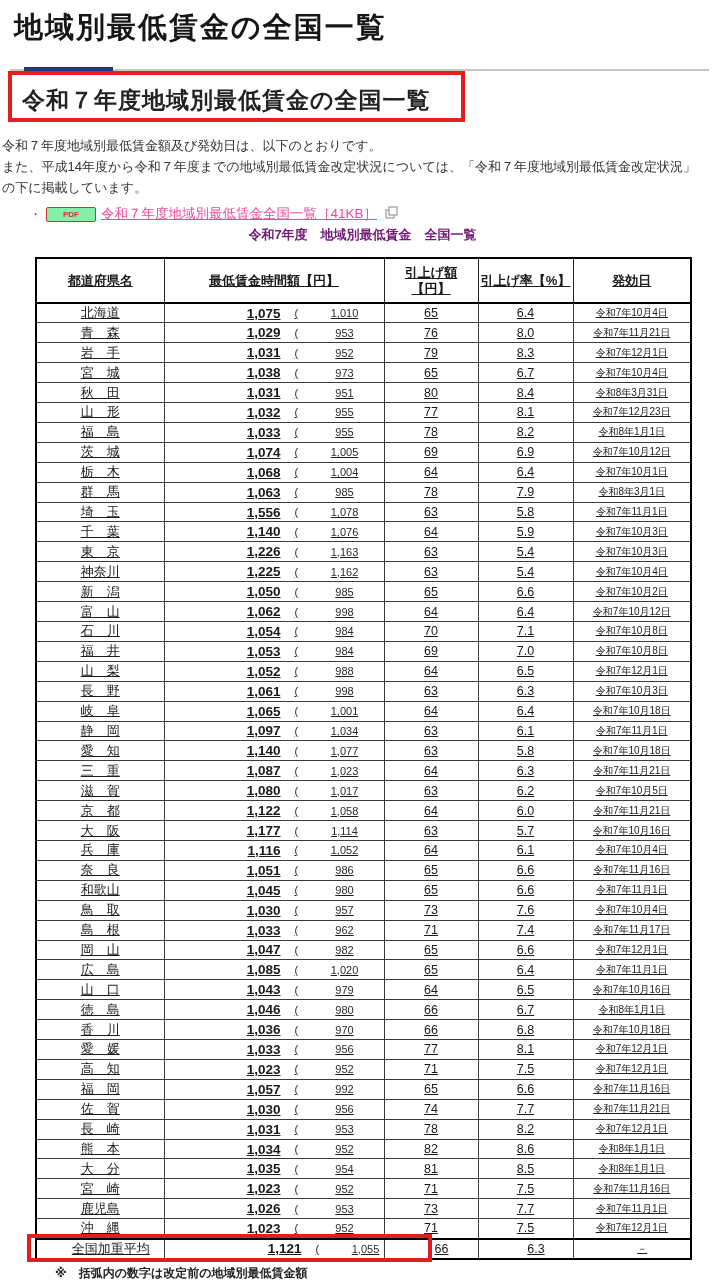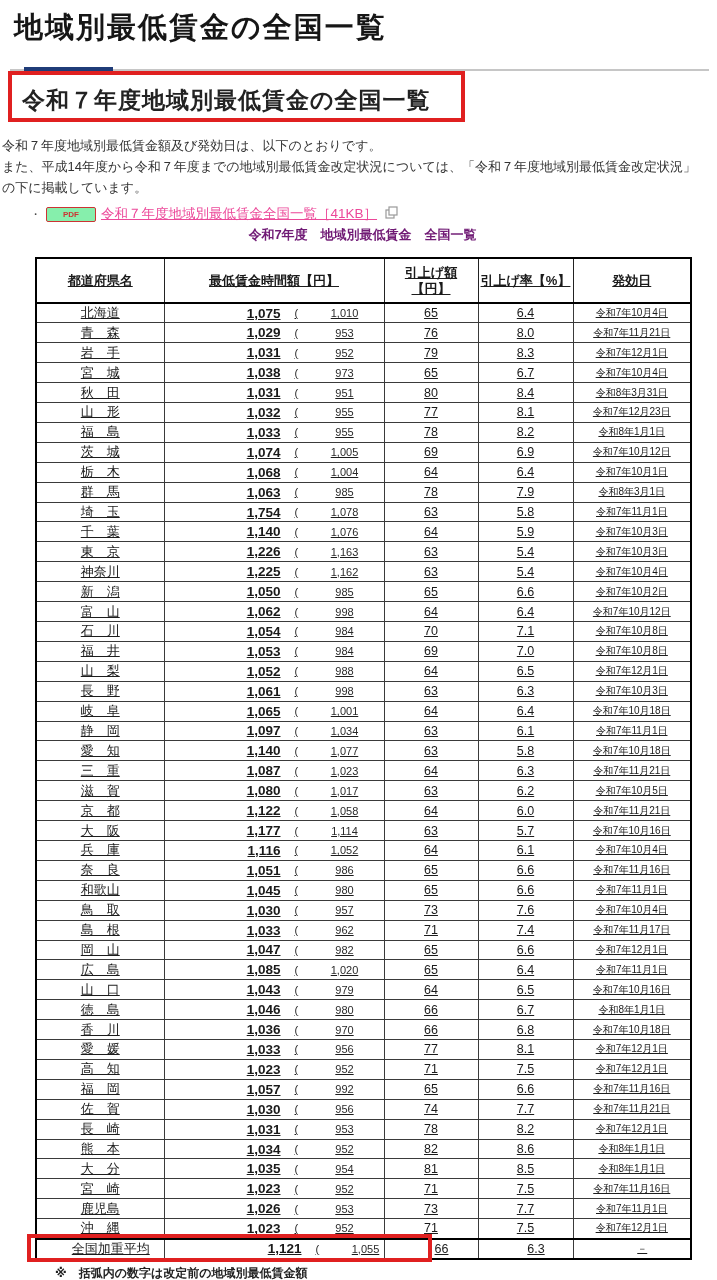--- a/index.html
+++ b/index.html
@@ -309,21 +309,21 @@
       </span>
     </td>
     <td>78</td>
     <td>7.9</td>
     <td class="datecell">令和8年3月1日</td>
   </tr>
         <tr>
     <td class="pref">埼　玉</td>
     <td class="wagecell">
       <span class="wage-flex">
-        <span class="wage-main">1,754</span>
+        <span class="wage-main">1,556</span>
         <span class="wage-paren">
           <span>(</span>
           <span class="pnum">1,078</span>
           <span>)</span>
         </span>
       </span>
     </td>
     <td>63</td>
     <td>5.8</td>
     <td class="datecell">令和7年11月1日</td>

